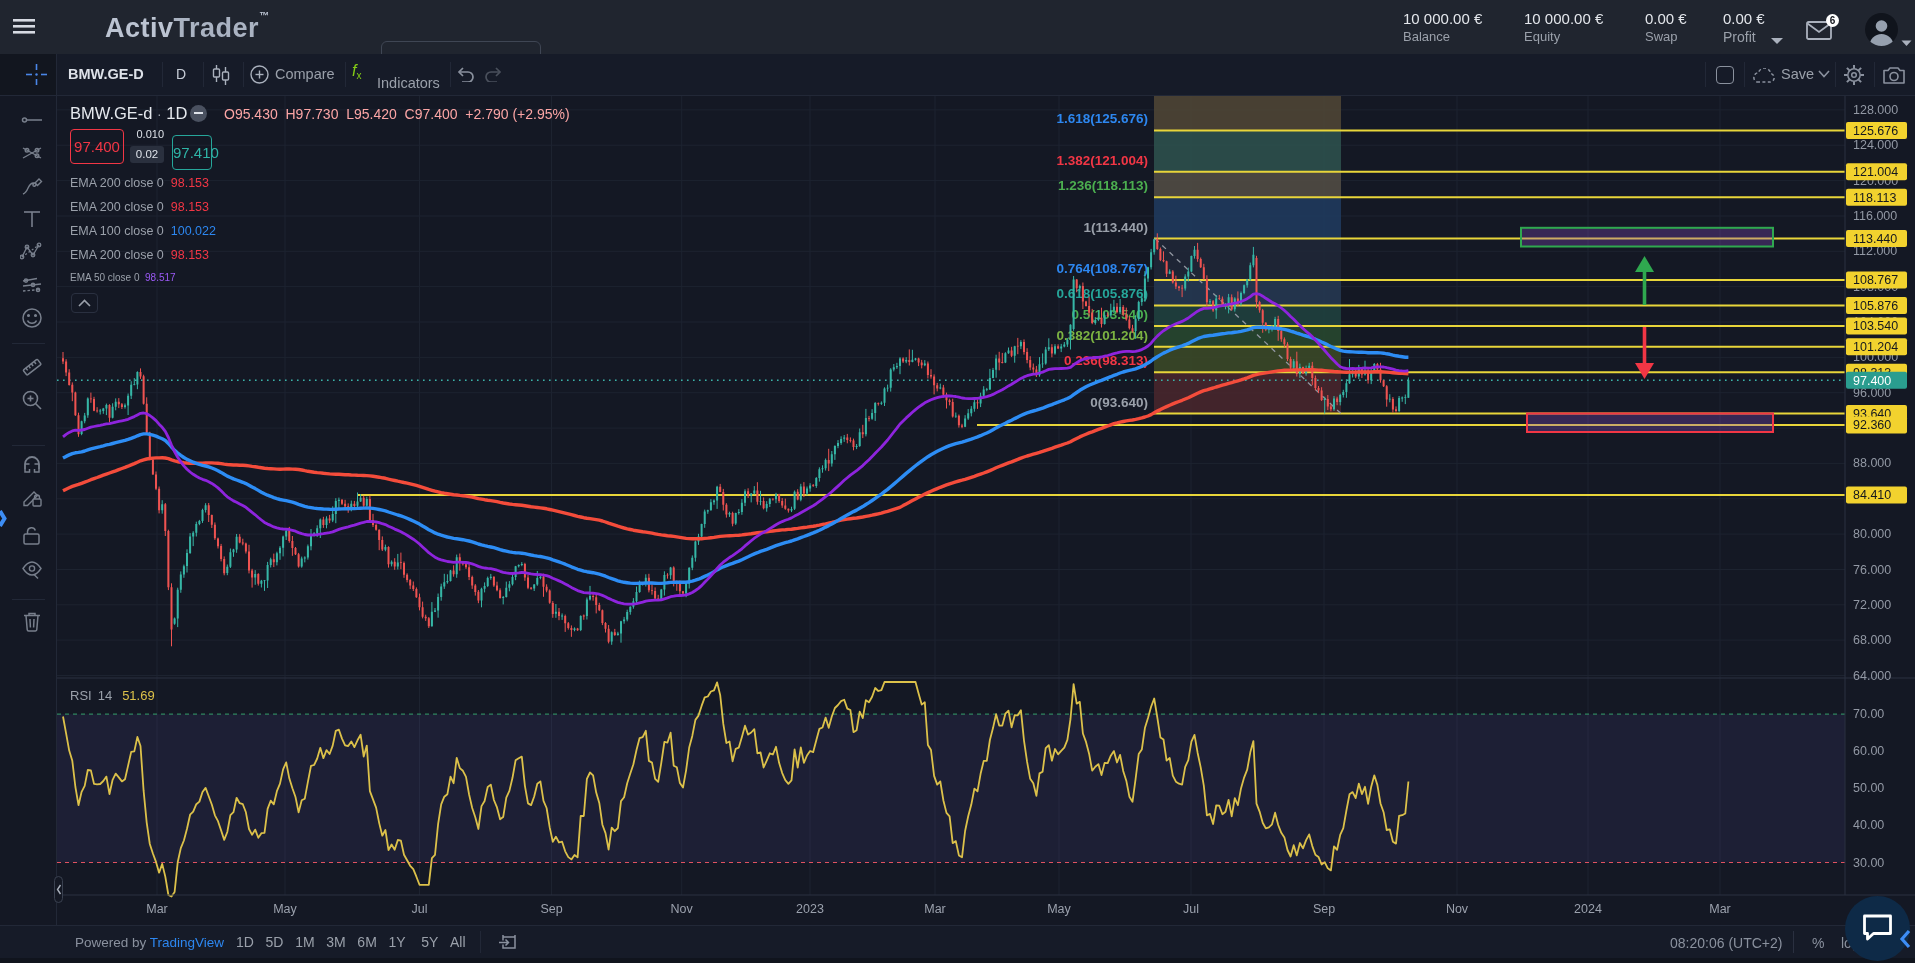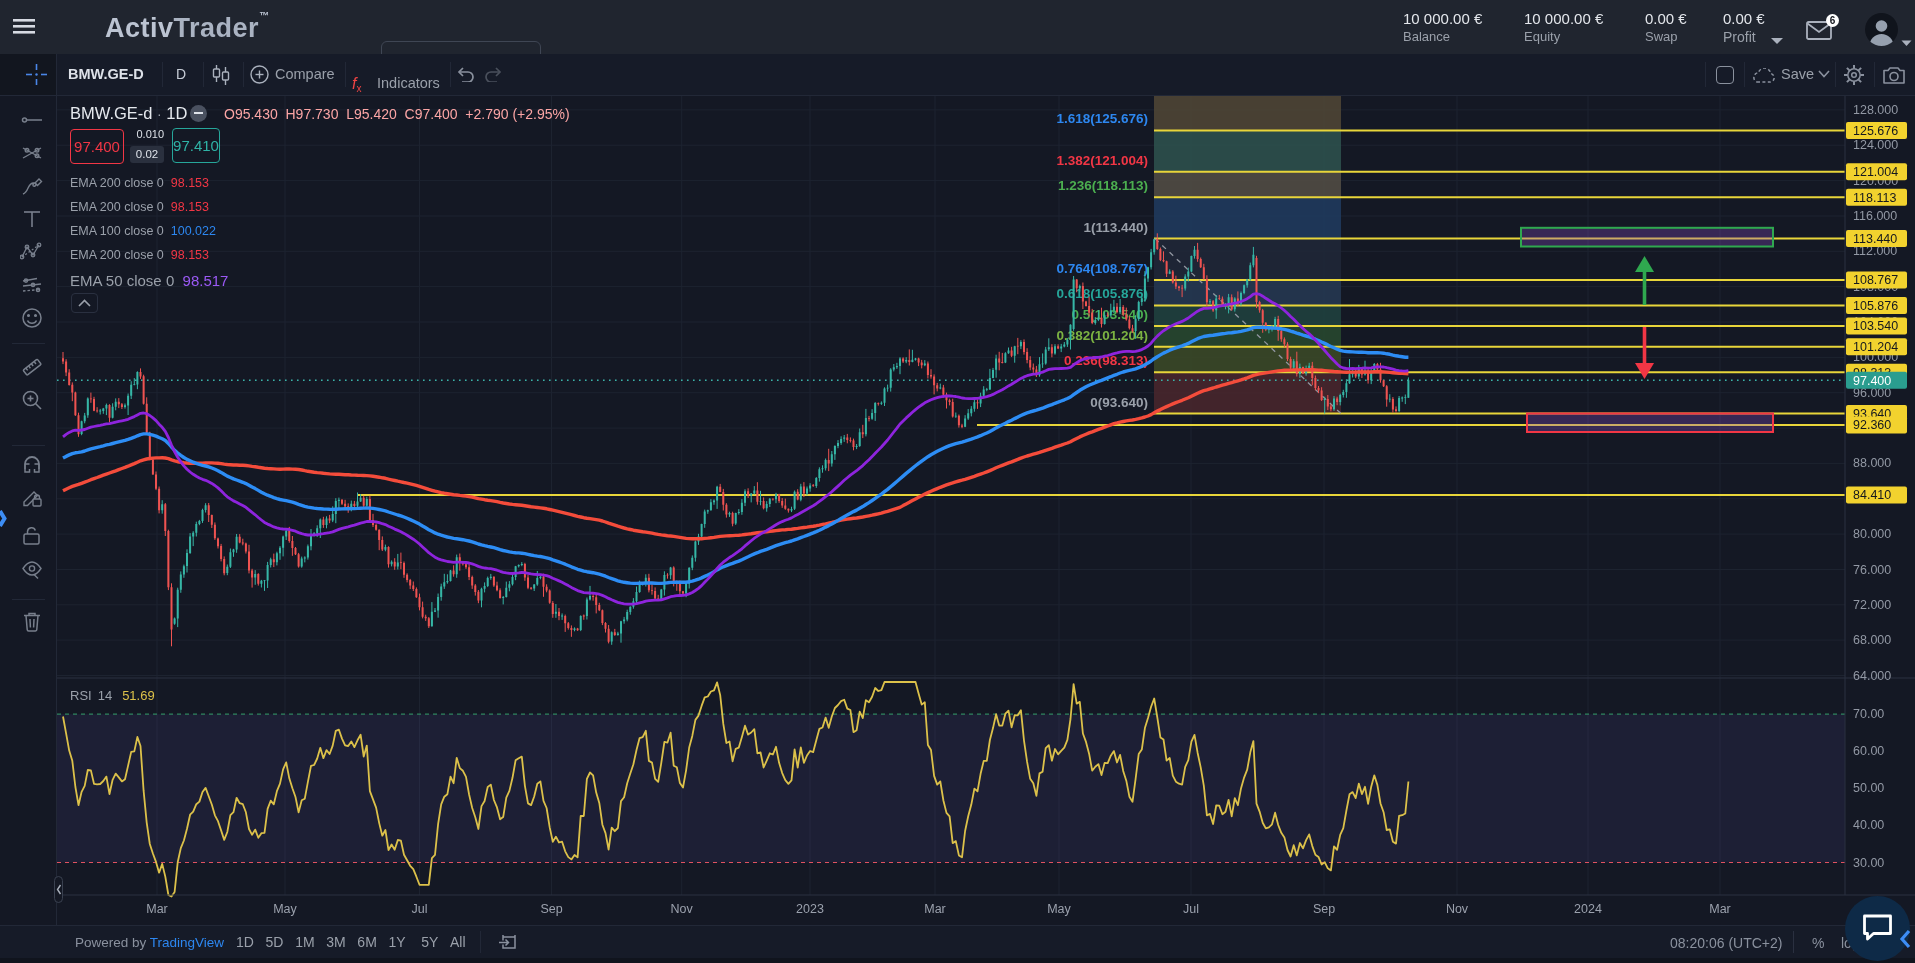--- a/index.html
+++ b/index.html
@@ -70,21 +70,21 @@
       <line x1="13.5" y1="15" x2="13.5" y2="20"></line>
     </svg>
   <div class="abs" style="left:243px;top:8px;width:1px;height:25px;background:#222837;"></div>
   <svg class="abs" style="left:250px;top:11px" width="19" height="19" stroke="#aab1bd" stroke-width="1.4" fill="none">
       <circle cx="9.5" cy="9.5" r="8.5"></circle>
       <line x1="9.5" y1="5.5" x2="9.5" y2="13.5"></line>
       <line x1="5.5" y1="9.5" x2="13.5" y2="9.5"></line>
     </svg>
   <div class="abs" style="left:275px;top:12px;color:#9aa0aa;font-size:14.5px;">Compare</div>
   <div class="abs" style="left:345px;top:8px;width:1px;height:25px;background:#222837;"></div>
-  <div class="abs" style="left:352px;top:21px;color:#ef4444;font-size:16px;font-style:italic;">f<span style="font-size:10px;font-style:normal;vertical-align:-3px;">x</span></div>
+  <div class="abs" style="left:352px;top:8px;color:#84cc16;font-size:16px;font-style:italic;">f<span style="font-size:10px;font-style:normal;vertical-align:-3px;">x</span></div>
   <div class="abs" style="left:377px;top:21px;color:#9aa0aa;font-size:14.5px;">Indicators</div>
   <div class="abs" style="left:450px;top:8px;width:1px;height:25px;background:#222837;"></div>
   <svg class="abs" style="left:456px;top:13px" width="19" height="15" fill="none" stroke="#8a919e" stroke-width="1.7">
       <path d="M3.5 5 H12 a5 5 0 0 1 0 10 H6"></path>
       <polyline points="7,1 3,5 7,9" fill="none"></polyline>
     </svg>
   <svg class="abs" style="left:484px;top:13px" width="19" height="15" fill="none" stroke="#4a505c" stroke-width="1.7">
       <path d="M15.5 5 H7 a5 5 0 0 0 0 10 H13"></path>
       <polyline points="12,1 16,5 12,9" fill="none"></polyline>
     </svg>
@@ -356,26 +356,26 @@
 <text x="70" y="700" font-family="Liberation Sans,sans-serif" font-size="13"><tspan fill="#9aa0aa">RSI</tspan><tspan fill="#9aa0aa" dx="6">14</tspan><tspan fill="#dcc14a" dx="10">51.69</tspan></text>
 </svg>
 
 <div class="abs" style="left:70px;top:104px;font-size:16.5px;color:#e6e9ee;">BMW.GE-d <span style="color:#9aa0aa;font-size:14px;">·</span> 1D</div>
 <div class="abs" style="left:190px;top:105px;width:17px;height:17px;border-radius:50%;background:#4a5160;"></div>
 <div class="abs" style="left:194px;top:111.5px;width:9px;height:2.4px;background:#dfe3ea;"></div>
 <div class="abs" style="left:224px;top:106px;font-size:14px;color:#fca5a5;">O95.430&nbsp; H97.730&nbsp; L95.420&nbsp; C97.400&nbsp; +2.790 (+2.95%)</div>
 <div class="abs" style="left:70px;top:129px;width:54px;height:35px;border:1px solid #f23645;border-radius:4px;color:#f23645;font-size:15px;text-align:center;line-height:33px;">97.400</div>
 <div class="abs" style="left:130px;top:128px;width:34px;text-align:right;color:#dde1e8;font-size:11px;">0.010</div>
 <div class="abs" style="left:130px;top:146px;width:34px;height:17px;background:#2a303e;border-radius:3px;color:#dde1e8;font-size:11.5px;text-align:center;line-height:17px;">0.02</div>
-<div class="abs" style="left:172px;top:128px;width:48px;height:35px;border:1px solid #26a69a;border-radius:4px;color:#2fb3a6;font-size:15px;text-align:center;line-height:33px;">97.410</div>
+<div class="abs" style="left:172px;top:135px;width:40px;height:35px;border:1px solid #26a69a;border-radius:4px;color:#2fb3a6;font-size:15px;text-align:center;line-height:33px;">97.410</div>
 <div class="abs" style="left:70px;top:176px;font-size:12.5px;color:#9aa0aa;">EMA 200 close 0 &nbsp;<span style="color:#f23645">98.153</span></div>
 <div class="abs" style="left:70px;top:200px;font-size:12.5px;color:#9aa0aa;">EMA 200 close 0 &nbsp;<span style="color:#f23645">98.153</span></div>
 <div class="abs" style="left:70px;top:224px;font-size:12.5px;color:#9aa0aa;">EMA 100 close 0 &nbsp;<span style="color:#2d87f0">100.022</span></div>
 <div class="abs" style="left:70px;top:248px;font-size:12.5px;color:#9aa0aa;">EMA 200 close 0 &nbsp;<span style="color:#f23645">98.153</span></div>
-<div class="abs" style="left:70px;top:272px;font-size:15px;color:#9aa0aa;">EMA 50 close 0 &nbsp;<span style="color:#9b59f5">98.517</span></div>
+<div class="abs" style="left:70px;top:272px;font-size:10px;color:#9aa0aa;">EMA 50 close 0 &nbsp;<span style="color:#9b59f5">98.517</span></div>
 <div class="abs" style="left:71px;top:293px;width:27px;height:20px;border:1px solid #2a3040;border-radius:4px;"></div>
 <svg class="abs" style="left:78px;top:299px" width="13" height="8" fill="none" stroke="#9aa0aa" stroke-width="1.6">
     <polyline points="1,7 6.5,1.5 12,7"></polyline>
   </svg>
 
 <div class="abs" style="left:0;top:925px;width:1915px;height:33px;background:#161b28;border-top:1px solid #222837;">
   <div class="abs" style="left:75px;top:9px;font-size:13.5px;color:#8a919e;">Powered by <span style="color:#2d87f0">TradingView</span></div>
   <div class="abs" style="left:236px;top:8px;font-size:14px;color:#9aa0aa;letter-spacing:0;">1D&nbsp;&nbsp;&nbsp;5D&nbsp;&nbsp;&nbsp;1M&nbsp;&nbsp;&nbsp;3M&nbsp;&nbsp;&nbsp;6M&nbsp;&nbsp;&nbsp;1Y&nbsp;&nbsp;&nbsp;&nbsp;5Y&nbsp;&nbsp;&nbsp;All</div>
   <div class="abs" style="left:480px;top:5px;width:1px;height:22px;background:#222837;"></div>
   <svg class="abs" style="left:498px;top:7px" width="20" height="18" fill="none" stroke="#8a919e" stroke-width="1.5">

